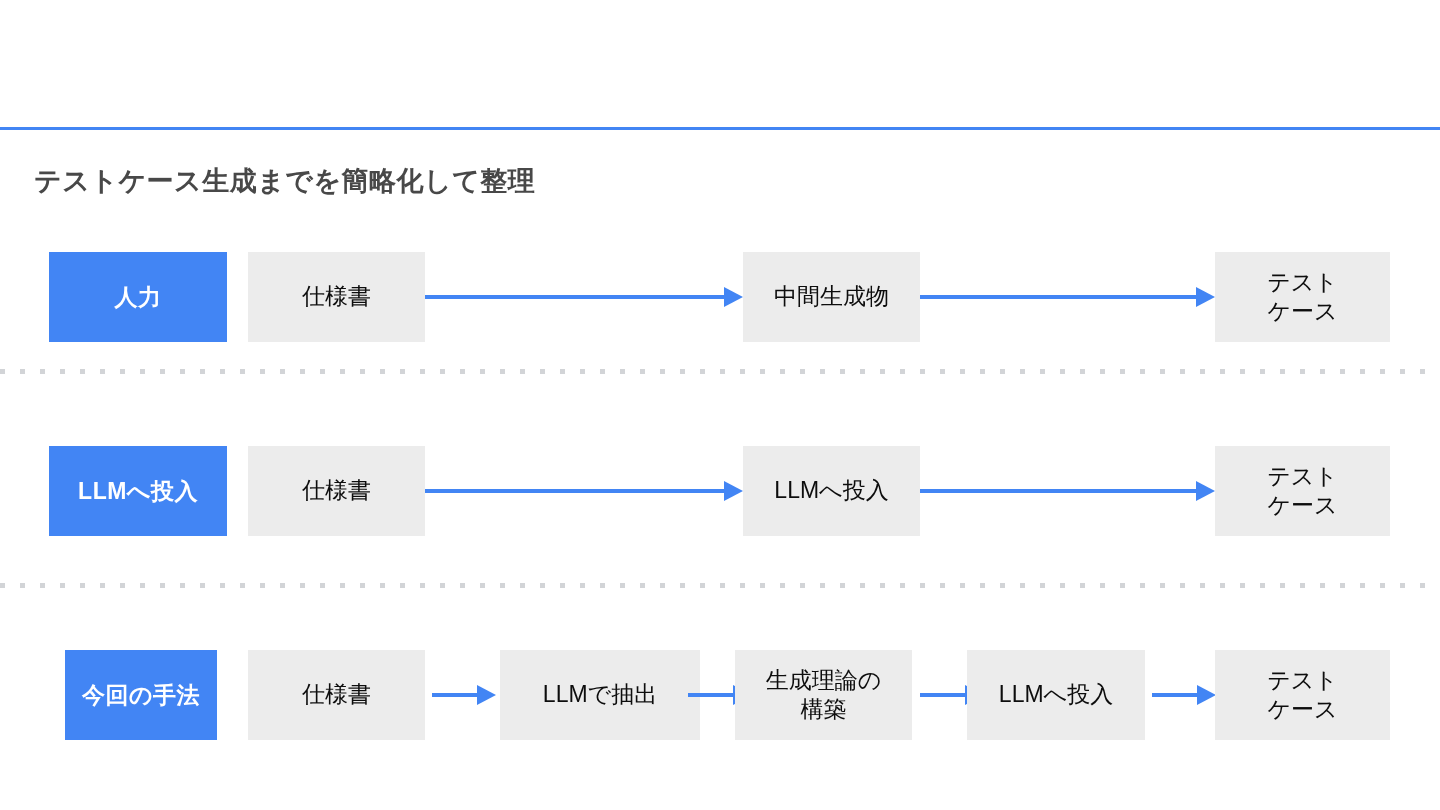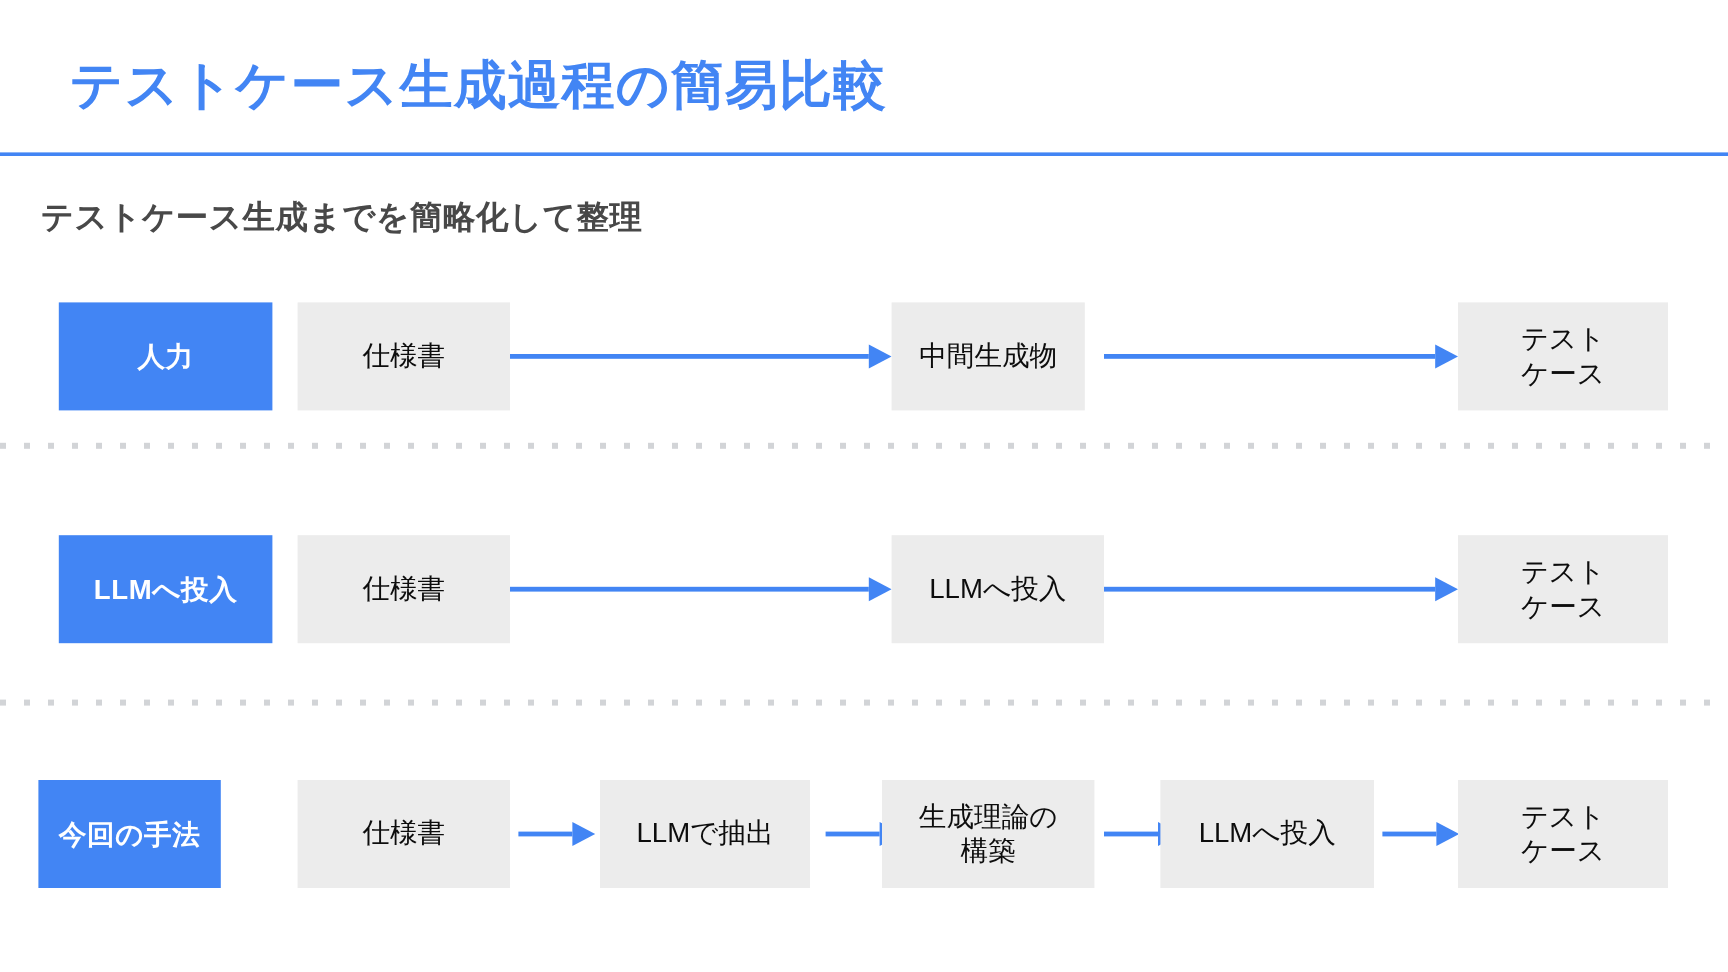--- a/index.html
+++ b/index.html
@@ -52,21 +52,21 @@
   
   .label-box {
     position:absolute; top:0; height:90px;
     background:#4285f4;
     display:flex; align-items:center; justify-content:center;
     color:#ffffff; font-weight:bold; font-size:23px;
     letter-spacing:0.5px; white-space:nowrap;
   }
   .row.r1 .label-box { left:49px; width:178px; }
   .row.r2 .label-box { left:49px; width:178px; }
-  .row.r3 .label-box { left:32px; width:152px; }
+  .row.r3 .label-box { left:65px; width:152px; }
 
   
   .step-box {
     position:absolute; top:0; height:90px;
     background:#ececec;
     display:flex; align-items:center; justify-content:center;
     color:#0d0d0d; font-size:23px; line-height:1.28;
     text-align:center; white-space:pre-line;
   }
 
@@ -81,39 +81,38 @@
     border-top:10px solid transparent;
     border-bottom:10px solid transparent;
     border-left:19px solid #4285f4;
   }
 </style>
 </head>
 <body>
 
 <div class="slide">
 
-  <div class="slide-title">テストケース生成過程の簡易比較</div>
   <div class="title-rule"></div>
 
   <div class="subtitle">テストケース生成までを簡略化して整理</div>
 
   <div class="divider d1"></div>
   <div class="divider d2"></div>
 
   <div class="row r1">
     <div class="label-box">人力</div>
 
     <div class="step-box" style="left:248px; width:177px;">仕様書</div>
 
     <div class="arrow" style="left:425px; width:318px;">
       <div class="shaft" style="width:299px;"></div>
       <div class="head" style="left:299px;"></div>
     </div>
 
-    <div class="step-box" style="left:743px; width:161px;">中間生成物</div>
+    <div class="step-box" style="left:743px; width:177px;">中間生成物</div>
 
     <div class="arrow" style="left:920px; width:295px;">
       <div class="shaft" style="width:276px;"></div>
       <div class="head" style="left:276px;"></div>
     </div>
 
     <div class="step-box" style="left:1215px; width:175px;">テスト
 ケース</div>
   </div>
 
@@ -141,21 +140,21 @@
   <div class="row r3">
     <div class="label-box">今回の手法</div>
 
     <div class="step-box" style="left:248px; width:177px;">仕様書</div>
 
     <div class="arrow" style="left:432px; width:64px;">
       <div class="shaft" style="width:45px;"></div>
       <div class="head" style="left:45px;"></div>
     </div>
 
-    <div class="step-box" style="left:500px; width:175px;">LLMで抽出</div>
+    <div class="step-box" style="left:500px; width:200px;">LLMで抽出</div>
 
     <div class="arrow" style="left:688px; width:64px;">
       <div class="shaft" style="width:45px;"></div>
       <div class="head" style="left:45px;"></div>
     </div>
 
     <div class="step-box" style="left:735px; width:177px;">生成理論の
 構築</div>
 
     <div class="arrow" style="left:920px; width:64px;">

